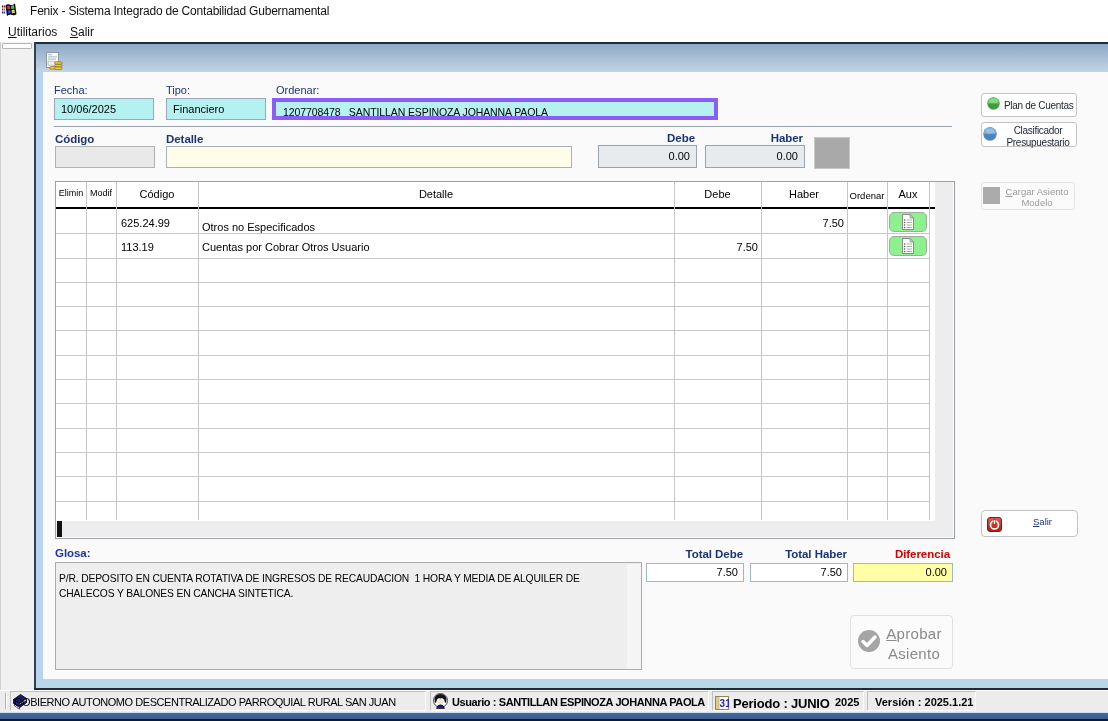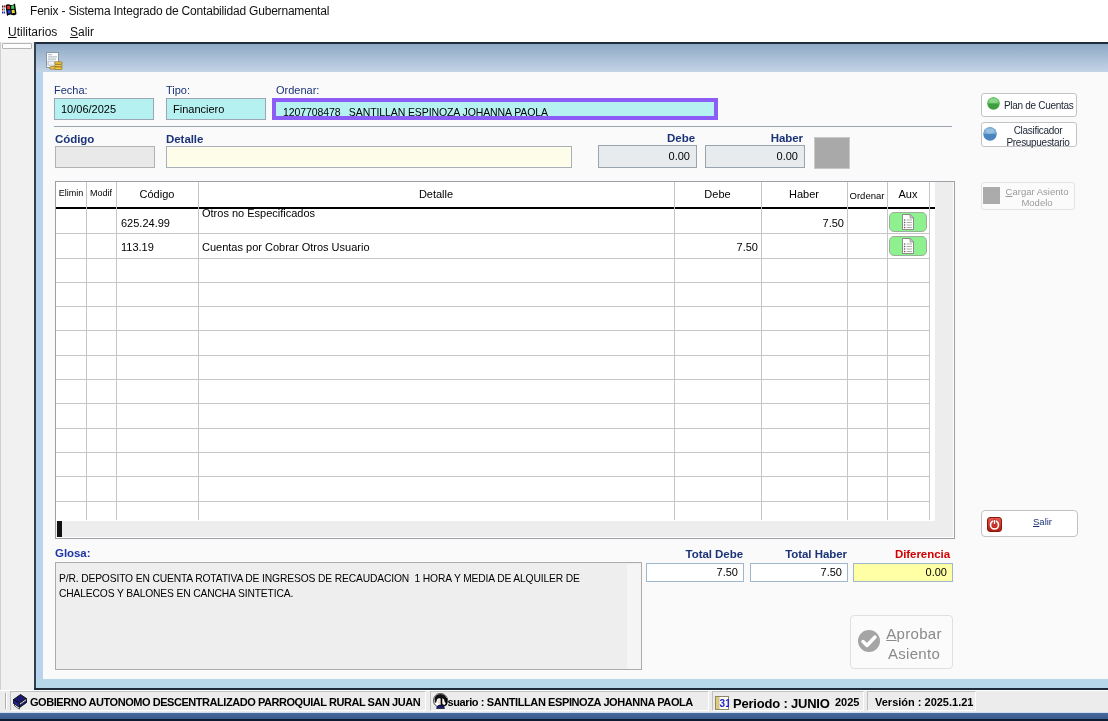--- a/index.html
+++ b/index.html
@@ -120,21 +120,21 @@
 <div class="abs" style="left:198px;top:182px;width:1px;height:338px;background:#c6c6c6;"></div>
 <div class="abs" style="left:674px;top:182px;width:1px;height:338px;background:#c6c6c6;"></div>
 <div class="abs" style="left:761px;top:182px;width:1px;height:338px;background:#c6c6c6;"></div>
 <div class="abs" style="left:847px;top:182px;width:1px;height:338px;background:#c6c6c6;"></div>
 <div class="abs" style="left:887px;top:182px;width:1px;height:338px;background:#c6c6c6;"></div>
 <div class="abs" style="left:929px;top:182px;width:1px;height:338px;background:#c6c6c6;"></div>
 
 <div class="abs" style="left:935px;top:182px;width:18px;height:355px;background:#ededed;"></div>
 
 <div class="abs" style="left:121px;top:217px;font-size:11px;color:#000;">625.24.99</div>
-<div class="abs" style="left:202px;top:207px;font-size:11px;color:#000;">Otros no Especificados</div>
+<div class="abs" style="left:202px;top:221px;font-size:11px;color:#000;">Otros no Especificados</div>
 <div class="abs" style="left:674px;top:216px;width:82px;text-align:right;font-size:11px;color:#000;">&nbsp;</div>
 <div class="abs" style="left:761px;top:217px;width:83px;text-align:right;font-size:11px;color:#000;">7.50</div>
 
 <div class="abs" style="left:121px;top:241px;font-size:11px;color:#000;">113.19</div>
 <div class="abs" style="left:202px;top:241px;font-size:11px;color:#000;">Cuentas por Cobrar Otros Usuario</div>
 <div class="abs" style="left:674px;top:241px;width:84px;text-align:right;font-size:11px;color:#000;">7.50</div>
 
 <div class="abs" style="left:889px;top:212px;width:38px;height:20px;background:#8ef08e;border:1px solid #9ab09a;border-radius:5px;"></div>
 <svg class="abs" style="left:902px;top:214px;" width="12" height="16" viewBox="0 0 12 16">
   <path d="M0.5 0.5 H8 L11.5 4 V15.5 H0.5 Z" fill="#fff" stroke="#8a8a8a" stroke-width="1"></path>
@@ -209,31 +209,31 @@
 <div class="abs" style="left:6px;top:693px;width:1px;height:16px;background:#fff;"></div>
 
 <div class="abs" style="left:10px;top:691px;width:416px;height:20px;background:#ececec;border:1px solid #c0c0c0;border-right-color:#fff;border-bottom-color:#fff;"></div>
 <svg class="abs" style="left:12px;top:694px;" width="16" height="16" viewBox="0 0 16 16">
   <path d="M1.5 5.5 L8.5 0.5 L14.5 4.5 L7.5 9.5 Z" fill="#191970" stroke="#000" stroke-width="0.8"></path>
   <path d="M1.5 5.5 L1.5 9.5 L7.5 13.5 L7.5 9.5 Z" fill="#22228a" stroke="#000" stroke-width="0.8"></path>
   <path d="M7.5 9.5 L14.5 4.5 L14.5 8.5 L7.5 13.5 Z" fill="#ffffff" stroke="#000" stroke-width="0.8"></path>
   <path d="M7.5 11.2 L14.5 6.2 L14.5 8.5 L7.5 13.5 Z" fill="#191970" stroke="#000" stroke-width="0.5"></path>
   <path d="M2.5 10.2 L7.5 13.5 L7.5 15.2 L2.5 11.9 Z" fill="#fff" stroke="#000" stroke-width="0.6"></path>
 </svg>
-<div class="abs" style="left:30px;top:696px;font-size:11px;letter-spacing:-0.45px;font-weight:bold;color:#000;">GOBIERNO AUTONOMO DESCENTRALIZADO PARROQUIAL RURAL SAN JUAN</div>
+<div class="abs" style="left:14px;top:696px;font-size:11px;letter-spacing:-0.45px;font-weight:normal;color:#000;">GOBIERNO AUTONOMO DESCENTRALIZADO PARROQUIAL RURAL SAN JUAN</div>
 
 <div class="abs" style="left:430px;top:691px;width:279px;height:20px;background:#ececec;border:1px solid #c0c0c0;border-right-color:#fff;border-bottom-color:#fff;"></div>
 <svg class="abs" style="left:433px;top:693px;" width="15" height="16" viewBox="0 0 15 16">
   <rect x="0" y="0" width="15" height="16" fill="#ececec"></rect>
   <circle cx="7.5" cy="7.5" r="7" fill="#fff" stroke="#444" stroke-width="1"></circle>
   <path d="M1.5 6 Q2 1.5 7.5 1 Q13 1.5 13.5 6 Q13.8 9 12 10 L11 6.5 Q9.5 4.5 7.5 5.5 Q5.5 4.5 4 6.5 L3 10 Q1.2 9 1.5 6 Z" fill="#111"></path>
   <path d="M4.6 7 Q7.5 5.2 10.4 7 Q10.8 9.5 9.5 11 L5.5 11 Q4.2 9.5 4.6 7 Z" fill="#f2e3d5"></path>
   <path d="M3.5 15.5 Q4 12 7.5 11.8 Q11 12 11.5 15.5 Z" fill="#1a1a7a" stroke="#000" stroke-width="0.6"></path>
 </svg>
-<div class="abs" style="left:440px;top:696px;font-size:11px;letter-spacing:-0.4px;font-weight:bold;color:#000;">Usuario : SANTILLAN ESPINOZA JOHANNA PAOLA</div>
+<div class="abs" style="left:452px;top:696px;font-size:11px;letter-spacing:-0.4px;font-weight:bold;color:#000;">Usuario : SANTILLAN ESPINOZA JOHANNA PAOLA</div>
 
 <div class="abs" style="left:712px;top:691px;width:152px;height:20px;background:#ececec;border:1px solid #c0c0c0;border-right-color:#fff;border-bottom-color:#fff;"></div>
 <svg class="abs" style="left:715px;top:696px;" width="14" height="14" viewBox="0 0 14 14">
   <rect x="0.5" y="0.5" width="13" height="13" fill="#fffef4" stroke="#8a8a60" stroke-width="1"></rect>
   <rect x="1" y="1" width="2.6" height="12" fill="#e0cc7a"></rect>
   <rect x="3.6" y="1" width="0.7" height="12" fill="#b09c50"></rect>
   <text x="4.6" y="10.5" font-size="10" font-weight="bold" fill="#2222cc" font-family="Liberation Sans">31</text>
 </svg>
 <div class="abs" style="left:733px;top:696px;font-size:13px;letter-spacing:-0.2px;font-weight:bold;color:#000;">Periodo : JUNIO</div>
 <div class="abs" style="left:835px;top:696px;font-size:11px;letter-spacing:0px;font-weight:bold;color:#000;">2025</div>

